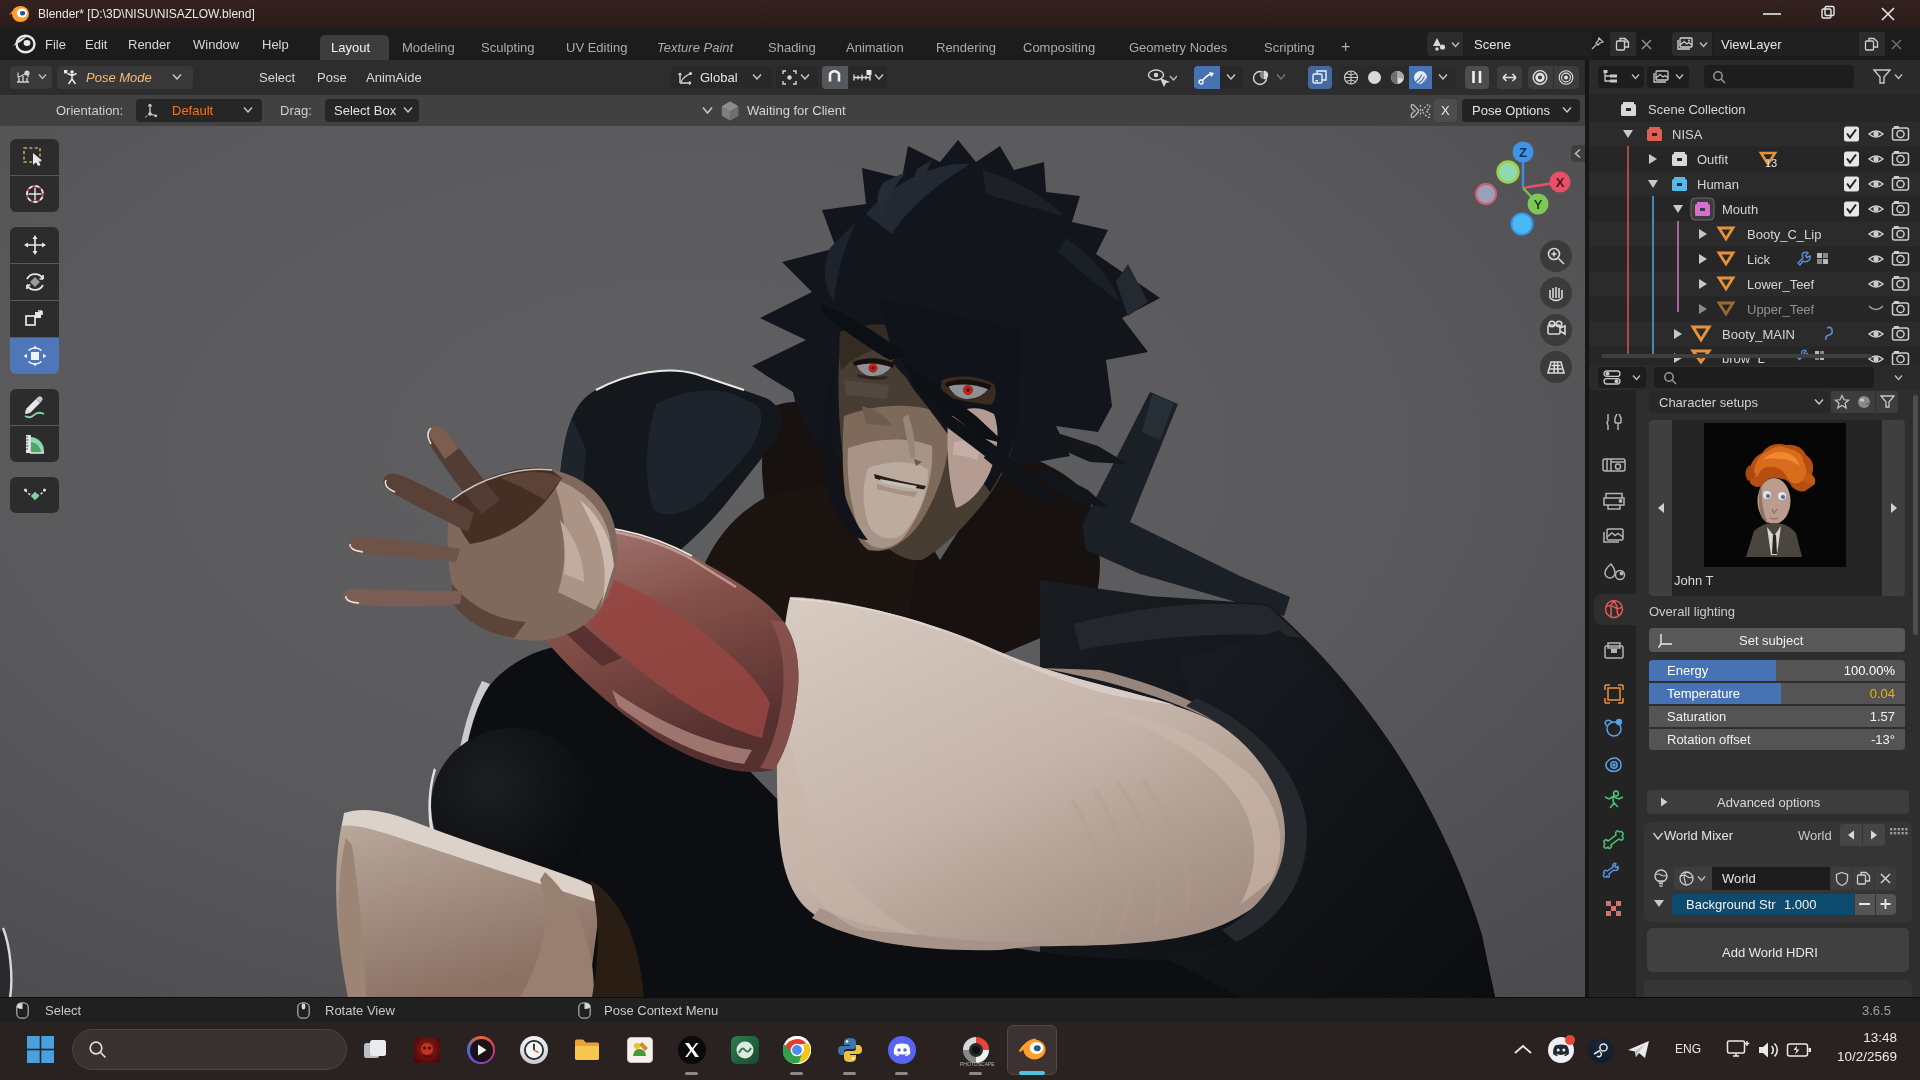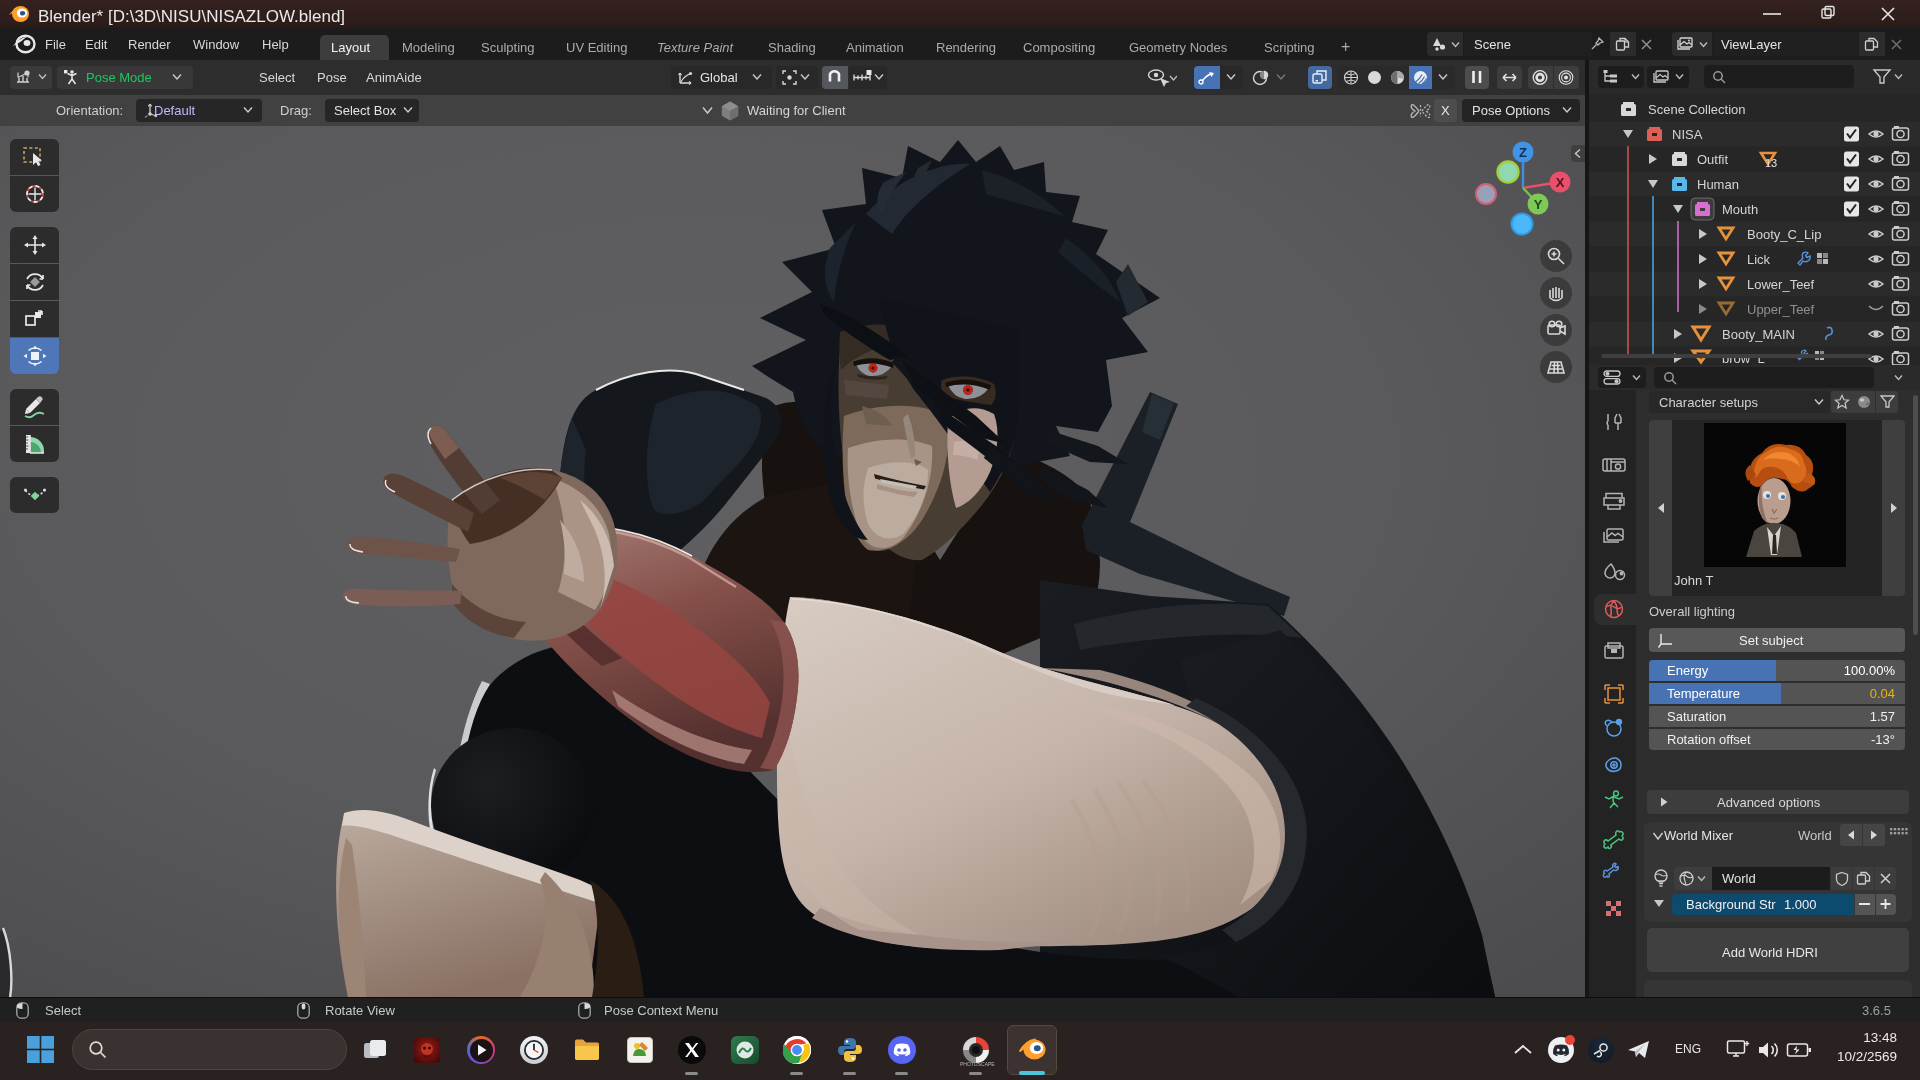--- a/index.html
+++ b/index.html
@@ -11,21 +11,21 @@
 <body>
 <div class="a" style="left:0;top:0;width:1920px;height:1080px;">
 
 <div class="a" style="left:0;top:0;width:1920px;height:28px;background:linear-gradient(#352220,#2a1b19);">
   <svg class="a" style="left:8px;top:4px;" width="22" height="20" viewBox="0 0 22 20">
     <ellipse cx="12.5" cy="10" rx="8.5" ry="8" fill="#ff9e2c"></ellipse>
     <ellipse cx="14" cy="9" rx="5.2" ry="4.6" fill="#fff"></ellipse>
     <ellipse cx="14.6" cy="9.2" rx="2.6" ry="2.3" fill="#265787"></ellipse>
     <path d="M1,11 Q6,4 13,3 L8,7 Q4,9.5 1,11Z" fill="#ff9e2c"></path>
   </svg>
-  <div class="tx" style="left:38px;top:8px;color:#e9e9e9;font-size:17px;">Blender* [D:\3D\NISU\NISAZLOW.blend]</div>
+  <div class="tx" style="left:38px;top:8px;color:#e9e9e9;font-size:12px;">Blender* [D:\3D\NISU\NISAZLOW.blend]</div>
   <svg class="a" style="left:1755px;top:0;" width="165" height="28" viewBox="0 0 165 28">
     <path d="M8,14 L26,14" stroke="#e6e6e6" stroke-width="1.6"></path>
     <rect x="67" y="9" width="9" height="9" rx="1.5" fill="none" stroke="#e6e6e6" stroke-width="1.4"></rect>
     <rect x="70" y="6.5" width="9" height="9" rx="1.5" fill="none" stroke="#e6e6e6" stroke-width="1.4"></rect>
     <path d="M127,8 L139,20 M139,8 L127,20" stroke="#e6e6e6" stroke-width="1.6"></path>
   </svg>
 </div>
 
 <div class="a" style="left:0;top:28px;width:1920px;height:32px;background:#1c1c1c;">
   <svg class="a" style="left:12px;top:6px;" width="24" height="20" viewBox="0 0 24 20">
@@ -113,21 +113,21 @@
   </svg>
   <svg class="a" style="left:38px;top:13px;" width="9" height="8">
         <path d="M1,1.5 L4.5,5.5 L8,1.5" fill="none" stroke="#bbb" stroke-width="1.4"></path>
       </svg>
   <div class="a" style="left:57px;top:6px;width:136px;height:23px;background:#383838;border-radius:4px;"></div>
   <svg class="a" style="left:63px;top:9px;" width="18" height="17" viewBox="0 0 18 17">
     <circle cx="9" cy="3" r="1.8" fill="#e8e8e8"></circle>
         <path d="M9,5 L9,10 M9,6.5 L4.5,4.5 M9,6.5 L13.5,4.5 M9,10 L5.5,15 M9,10 L12.5,15" stroke="#e8e8e8" stroke-width="1.5" fill="none"></path>
     <rect x="1" y="1" width="3.4" height="3.4" fill="#e8e8e8"></rect>
   </svg>
-  <div class="tx" style="left:86px;top:11px;color:#22c55e;">Pose Mode</div>
+  <div class="tx" style="left:86px;top:11px;color:#fdba74;font-style:italic;">Pose Mode</div>
   <svg class="a" style="left:172px;top:13px;" width="10" height="8">
         <path d="M1,1.5 L5,6 L9,1.5" fill="none" stroke="#ccc" stroke-width="1.4"></path>
       </svg>
   <div class="tx" style="left:210px;top:11px;margin-top:40px;">View</div>
   <div class="tx" style="left:259px;top:11px;">Select</div>
   <div class="tx" style="left:317px;top:11px;">Pose</div>
   <div class="tx" style="left:366px;top:11px;">AnimAide</div>
 
   <div class="a" style="left:671px;top:6px;width:101px;height:23px;background:#282828;border-radius:4px;"></div>
   <svg class="a" style="left:677px;top:9px;" width="18" height="17" viewBox="0 0 18 17">
@@ -395,21 +395,21 @@
 
 <div class="a" style="left:0;top:95px;width:1585px;height:31px;background:rgba(63,63,63,0.93);">
   <div class="tx" style="left:56px;top:9px;color:#cfcfcf;">Orientation:</div>
   <div class="a" style="left:136px;top:4px;width:126px;height:23px;background:#262626;border-radius:4px;"></div>
   <svg class="a" style="left:142px;top:7px;" width="18" height="17" viewBox="0 0 18 17">
     <path d="M8,2 L8,12 M8,12 L15,14" stroke="#d0d0d0" stroke-width="1.3" fill="none"></path>
     <path d="M8,2 L6.3,4.4 M8,2 L9.7,4.4 M15,14 L12.6,14.6 M15,14 L13,12.6" stroke="#d0d0d0" stroke-width="1.1" fill="none"></path>
     <circle cx="8" cy="12" r="1.8" fill="#d0d0d0"></circle>
     <path d="M3,15.5 L5.5,13.5" stroke="#909090" stroke-width="1.1"></path>
   </svg>
-  <div class="tx" style="left:154px;top:9px;color:#c4b5fd;">Default</div>
+  <div class="tx" style="left:172px;top:9px;color:#f97316;">Default</div>
   <svg class="a" style="left:243px;top:11px;" width="10" height="8">
         <path d="M1,1.5 L5,6 L9,1.5" fill="none" stroke="#ccc" stroke-width="1.4"></path>
       </svg>
   <div class="tx" style="left:280px;top:9px;color:#cfcfcf;">Drag:</div>
   <div class="a" style="left:325px;top:4px;width:94px;height:23px;background:#262626;border-radius:4px;"></div>
   <div class="tx" style="left:334px;top:9px;color:#e2e2e2;">Select Box</div>
   <svg class="a" style="left:403px;top:11px;" width="10" height="8">
         <path d="M1,1.5 L5,6 L9,1.5" fill="none" stroke="#ccc" stroke-width="1.4"></path>
       </svg>
   <svg class="a" style="left:702px;top:11px;" width="11" height="9">

